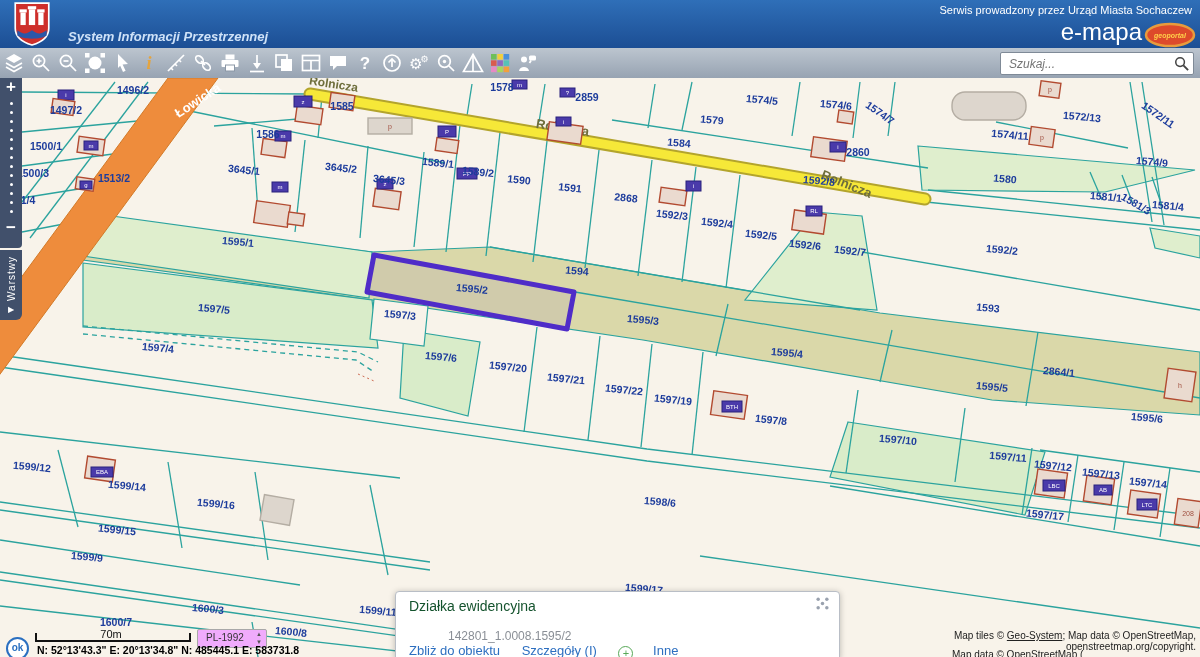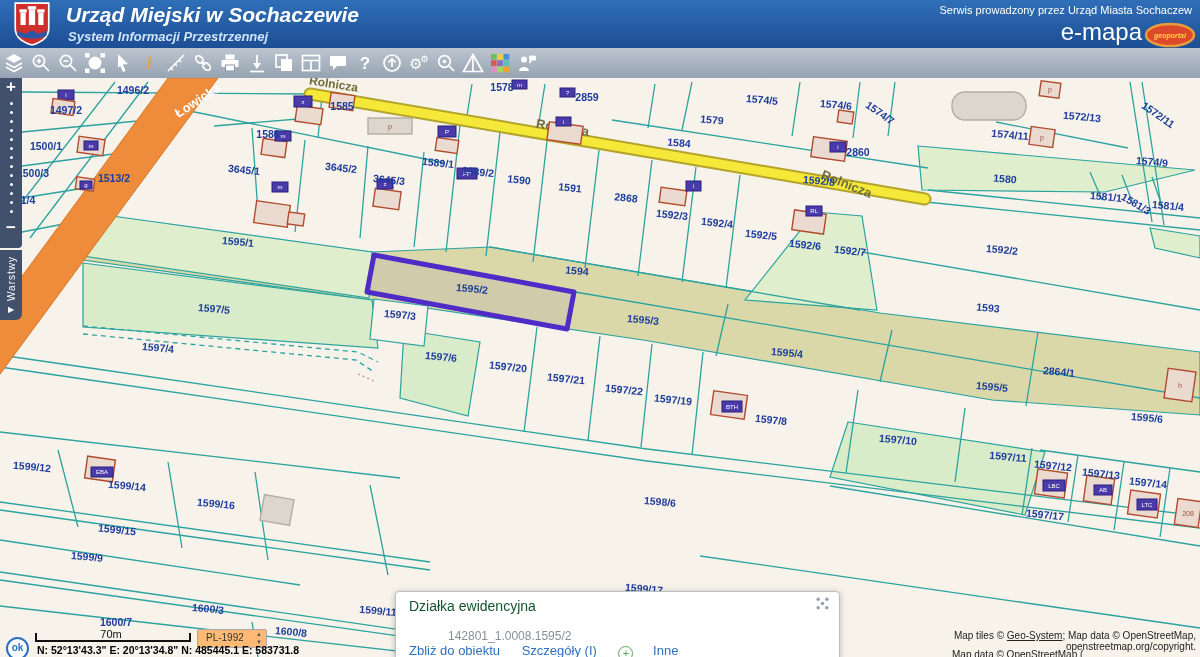--- a/index.html
+++ b/index.html
@@ -53,21 +53,21 @@
   .plus-ico{display:inline-block;width:13px;height:13px;border:1.4px solid #57a857;border-radius:50%;
             color:#57a857;font-size:11px;line-height:12px;text-align:center;vertical-align:-2px;
             margin-right:16px;cursor:pointer;}
   
   .okbadge{position:absolute;left:6px;top:637px;width:19px;height:19px;border-radius:50%;
            border:2.5px solid #2a6fc0;background:#fff;color:#2a6fc0;font-size:10px;font-weight:bold;
            text-align:center;line-height:18px;cursor:pointer;}
   .scalelbl{position:absolute;left:35px;top:621px;width:152px;text-align:center;font-size:11px;color:#111;margin-top:7px;}
   .scalebar{position:absolute;left:35px;top:633px;width:152px;height:7px;
             border-left:2px solid #111;border-right:2px solid #111;border-bottom:2px solid #111;}
-  .crsbox{position:absolute;left:197px;top:629px;width:68px;height:17px;background:#fdba74;
+  .crsbox{position:absolute;left:197px;top:629px;width:68px;height:17px;background:#f0abfc;
           border:1px solid #a8a8a8;border-radius:2px;font-size:10px;color:#333;cursor:pointer;}
   .crsbox .crs{position:absolute;left:8px;top:2px;}
   .crsbox .arr{position:absolute;right:4px;top:0px;font-size:6px;color:#555;line-height:8px;}
   .coords{position:absolute;left:37px;top:644px;font-size:10.5px;font-weight:bold;color:#000;}
   .attr{position:absolute;font-size:10px;color:#222;white-space:nowrap;}
   .attr span{display:inline;}
   .a1{right:4px;top:630px;}
   .a2{right:4px;top:641px;}
   .a3{left:952px;top:649px;}
 </style>
@@ -80,21 +80,20 @@
     <svg class="logo" width="40" height="44" viewBox="0 0 36 42">
       <path d="M2,1 h32 v24 c0,10 -9,14 -16,16 c-7,-2 -16,-6 -16,-16 Z" fill="#ce2f2b" stroke="#fff" stroke-width="1.6"></path>
       <rect x="7" y="10" width="5" height="12" fill="#fff"></rect>
         <rect x="15" y="7" width="6" height="15" fill="#fff"></rect>
         <rect x="24" y="10" width="5" height="12" fill="#fff"></rect>
       <rect x="6" y="7" width="7" height="3" fill="#fff"></rect>
         <rect x="14" y="4" width="8" height="3" fill="#fff"></rect>
         <rect x="23" y="7" width="7" height="3" fill="#fff"></rect>
       <path d="M4,27 c5,4 9,4 14,0 c5,4 9,4 14,0 v5 c-5,4 -23,4 -28,0 Z" fill="#2b57a8"></path>
     </svg>
-    <div class="h-title">Urząd Miejski w Sochaczewie</div>
     <div class="h-sub">System Informacji Przestrzennej</div>
     <div class="h-note">Serwis prowadzony przez Urząd Miasta Sochaczew</div>
     <div class="h-brand">e-mapa</div>
     <svg class="h-brandlogo" width="52" height="26" viewBox="0 0 52 26">
       <ellipse cx="26" cy="13" rx="24" ry="11" fill="#dd4a2b" stroke="#e89b3c" stroke-width="2.5"></ellipse>
       <text x="26" y="16" text-anchor="middle" font-size="7" font-weight="bold" font-style="italic" fill="#ffd24a">geoportal</text>
     </svg>
   </div>
 
   <div class="toolbar">
@@ -226,20 +225,27 @@
         </svg>
       </button>
     <button class="tbtn">
         <svg width="22" height="22" viewBox="0 0 22 22">
           <circle cx="8" cy="7.5" r="3" fill="#fff"></circle>
           <path d="M3 19c.5-5.5 9.5-5.5 10 0z" fill="#fff"></path>
           <rect x="13" y="3.5" width="7" height="5" rx="1.5" fill="#fff"></rect>
           <path class="icon-stroke" d="M15 8.5l-1.5 2.5" stroke-width="1.4"></path>
         </svg>
       </button>
+    <div class="search">
+      <input type="text" placeholder="Szukaj..." style="">
+      <svg width="17" height="17" viewBox="0 0 18 18">
+          <circle cx="7.5" cy="7.5" r="4.6" fill="none" stroke="#444" stroke-width="1.6"></circle>
+          <path d="M11 11l5 5" stroke="#444" stroke-width="2"></path>
+        </svg>
+    </div>
   </div>
 
   <svg id="map-svg" width="1200" height="579" viewBox="0 78 1200 579">
       <rect x="0" y="78" width="1200" height="579" fill="#f8f3ea"></rect>
       <polygon points="83,216 372,252 490,247 880,313 1200,352 1200,415 992,400 643,340 372,300 83,260" fill="#dad8a9" stroke="#2ba39e" stroke-width="1.2"></polygon>
       <polygon points="83,212 372,252 369,298 83,256" fill="#dfeecd" stroke="#2ba39e" stroke-width="1.2"></polygon>
       <polygon points="83,263 372,300 378,348 83,327" fill="#d9ecc9" stroke="#2ba39e" stroke-width="1.2"></polygon>
       <polygon points="404,330 480,342 468,416 400,398" fill="#d9ecc9" stroke="#2ba39e" stroke-width="1.2"></polygon>
       <polygon points="374,299 428,306 424,346 370,339" fill="#f8f3ea" stroke="#2ba39e" stroke-width="1.2"></polygon>
       <polygon points="815,212 862,216 877,310 745,300" fill="#dfeecd" stroke="#2ba39e" stroke-width="1.2"></polygon>

